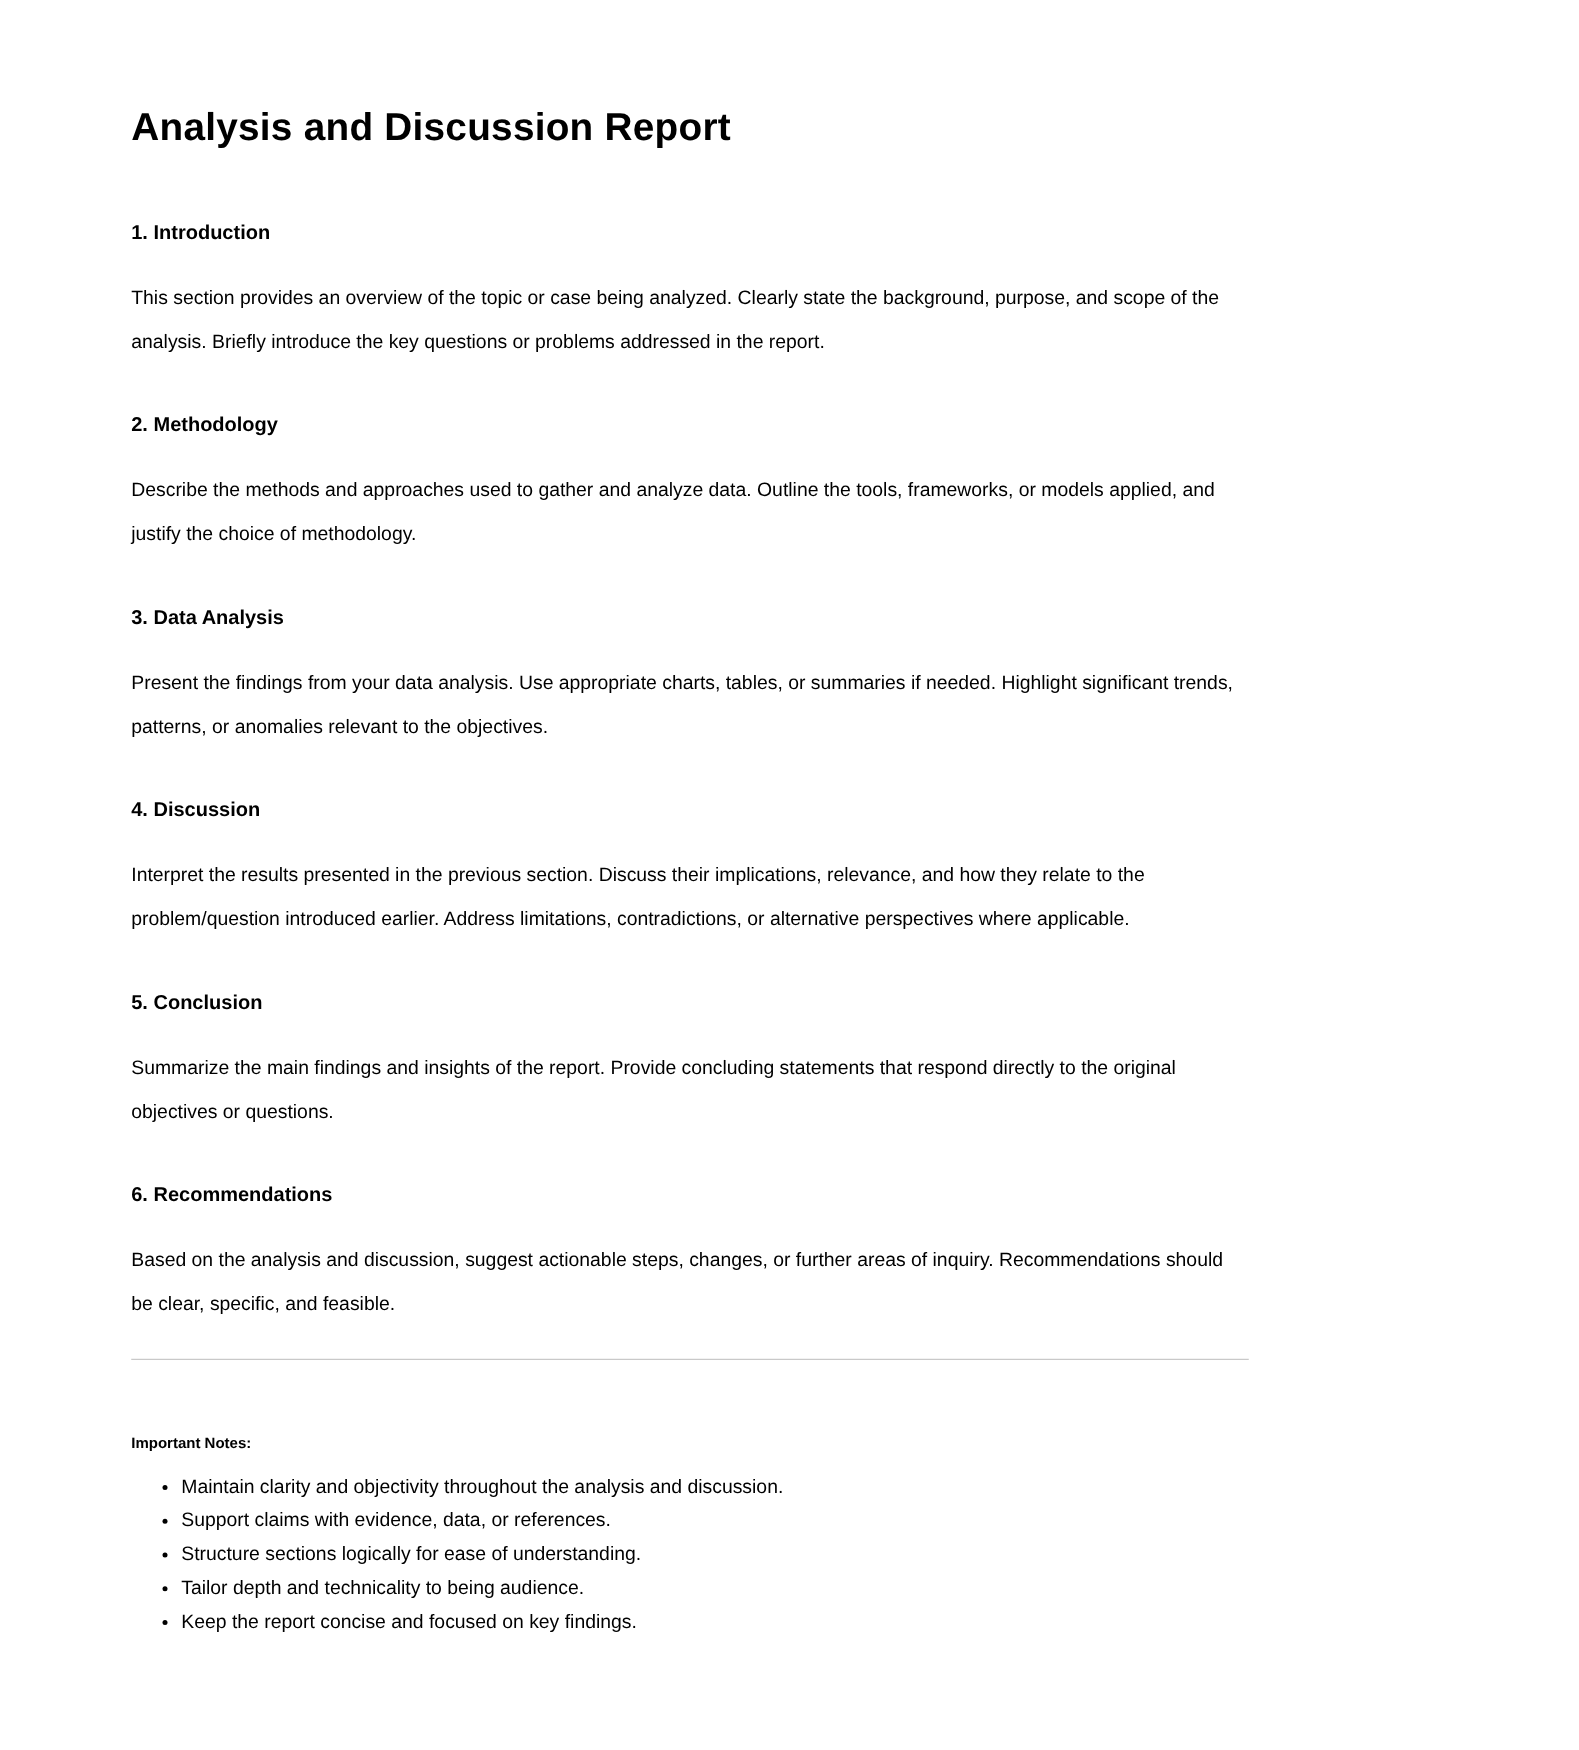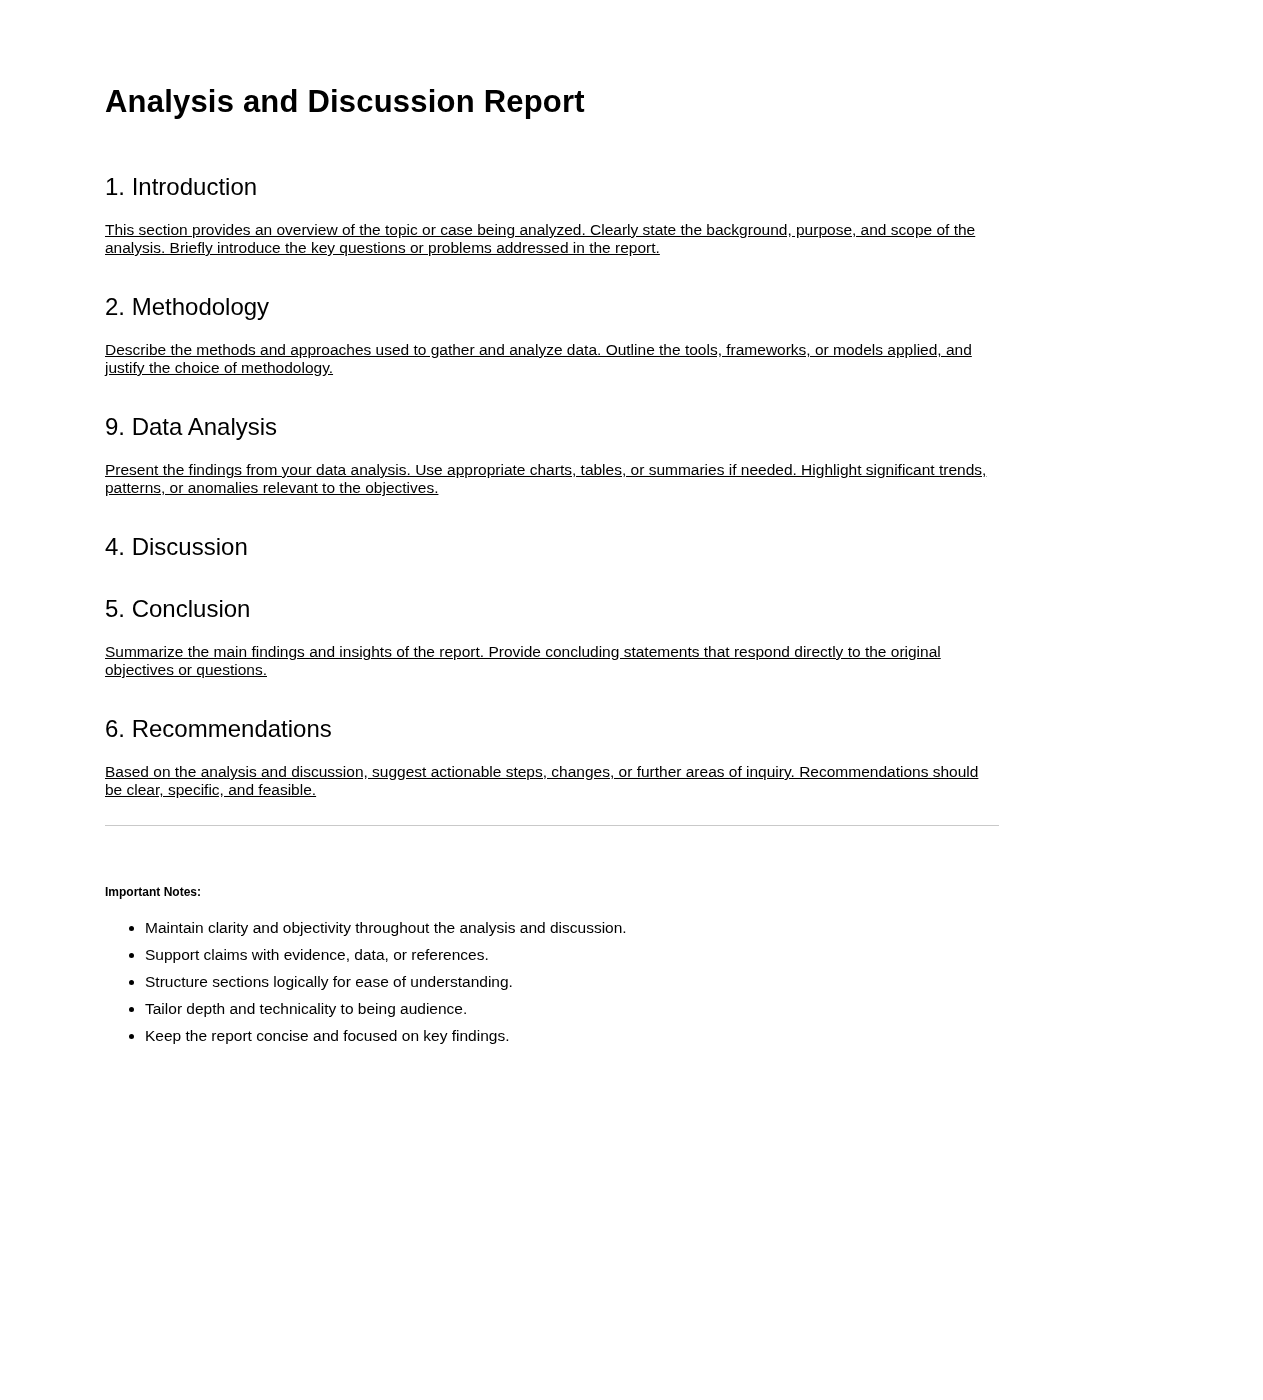--- a/index.html
+++ b/index.html
@@ -20,30 +20,29 @@
     padding: 84px 105px 40px 105px;
   }
   h1.doc-title {
     font-size: 31px;
     line-height: 36px;
     font-weight: 700;
     margin: 0 0 55px 0;
     letter-spacing: 0.2px;
   }
   h2.section-heading {
-    font-size: 24px;
+    font-size: 16px;
     line-height: 24px;
-    font-weight: 400;
+    font-weight: 700;
     margin: 38px 0 22px 0;
   }
   p.section-body {
     font-size: 15.5px;
-    line-height: 18px;
+    line-height: 35px;
     margin: 0;
-    text-decoration: underline;
   }
   hr.divider {
     border: none;
     border-top: 1px solid #c9c9c9;
     margin: 26px 0 0 0;
     height: 0;
   }
   p.notes-heading {
     font-size: 12px;
     line-height: 27px;
@@ -72,26 +71,27 @@
       <h2 class="section-heading">1. Introduction</h2>
       <p class="section-body">This section provides an overview of the topic or case being analyzed. Clearly state the background, purpose, and scope of the analysis. Briefly introduce the key questions or problems addressed in the report.</p>
     </section>
 
     <section>
       <h2 class="section-heading">2. Methodology</h2>
       <p class="section-body">Describe the methods and approaches used to gather and analyze data. Outline the tools, frameworks, or models applied, and justify the choice of methodology.</p>
     </section>
 
     <section>
-      <h2 class="section-heading">9. Data Analysis</h2>
+      <h2 class="section-heading">3. Data Analysis</h2>
       <p class="section-body">Present the findings from your data analysis. Use appropriate charts, tables, or summaries if needed. Highlight significant trends, patterns, or anomalies relevant to the objectives.</p>
     </section>
 
     <section>
       <h2 class="section-heading">4. Discussion</h2>
+      <p class="section-body">Interpret the results presented in the previous section. Discuss their implications, relevance, and how they relate to the problem/question introduced earlier. Address limitations, contradictions, or alternative perspectives where applicable.</p>
     </section>
 
     <section>
       <h2 class="section-heading">5. Conclusion</h2>
       <p class="section-body">Summarize the main findings and insights of the report. Provide concluding statements that respond directly to the original objectives or questions.</p>
     </section>
 
     <section>
       <h2 class="section-heading">6. Recommendations</h2>
       <p class="section-body">Based on the analysis and discussion, suggest actionable steps, changes, or further areas of inquiry. Recommendations should be clear, specific, and feasible.</p>

